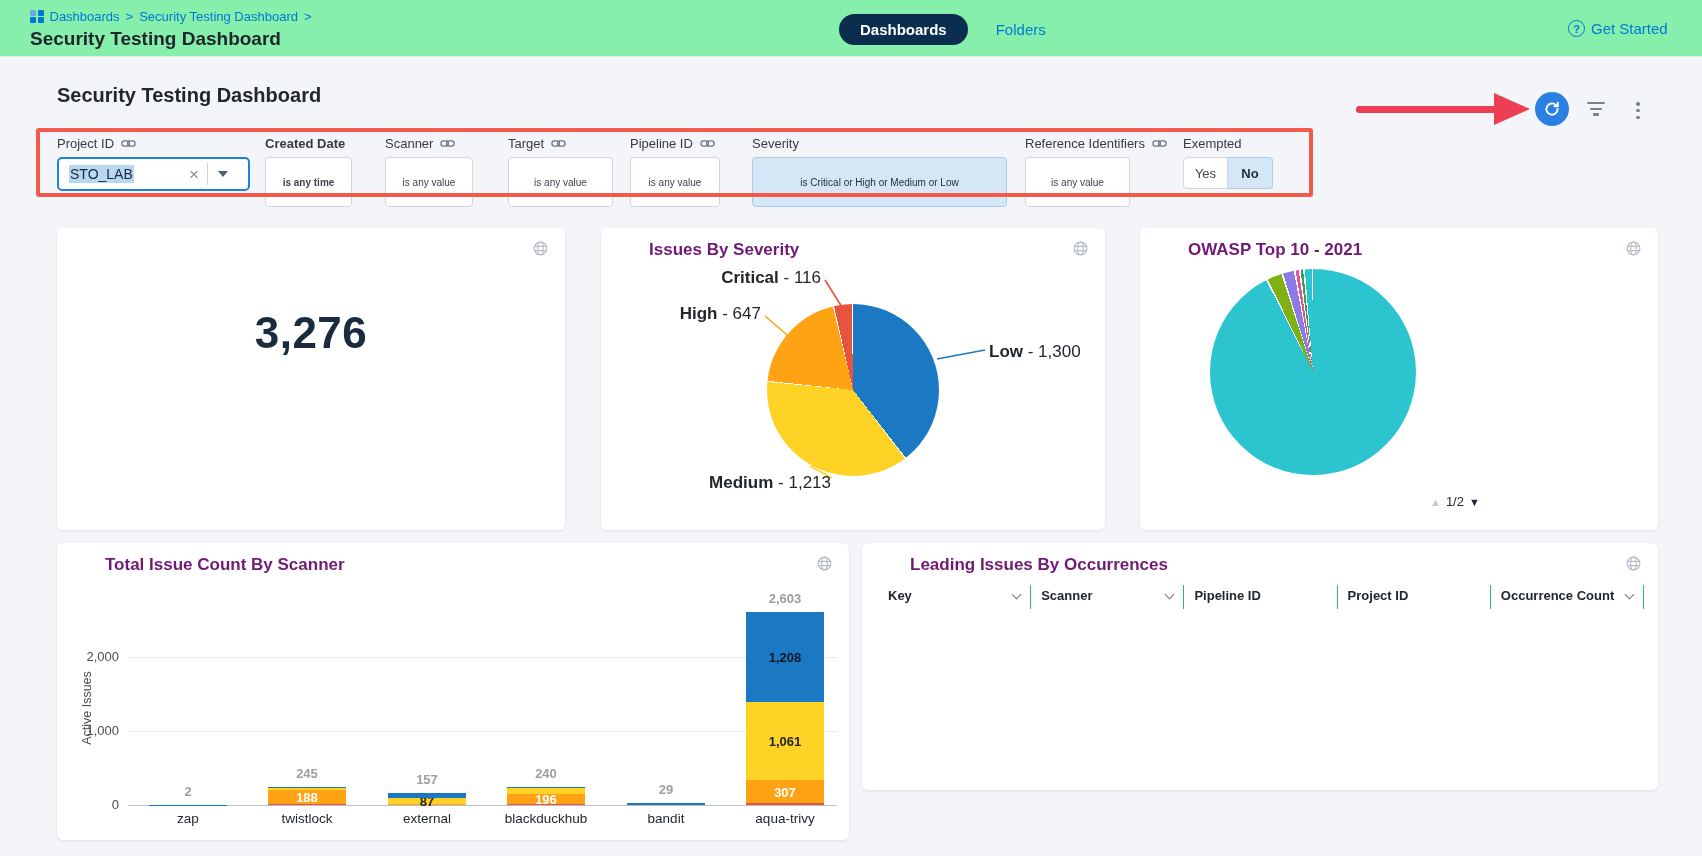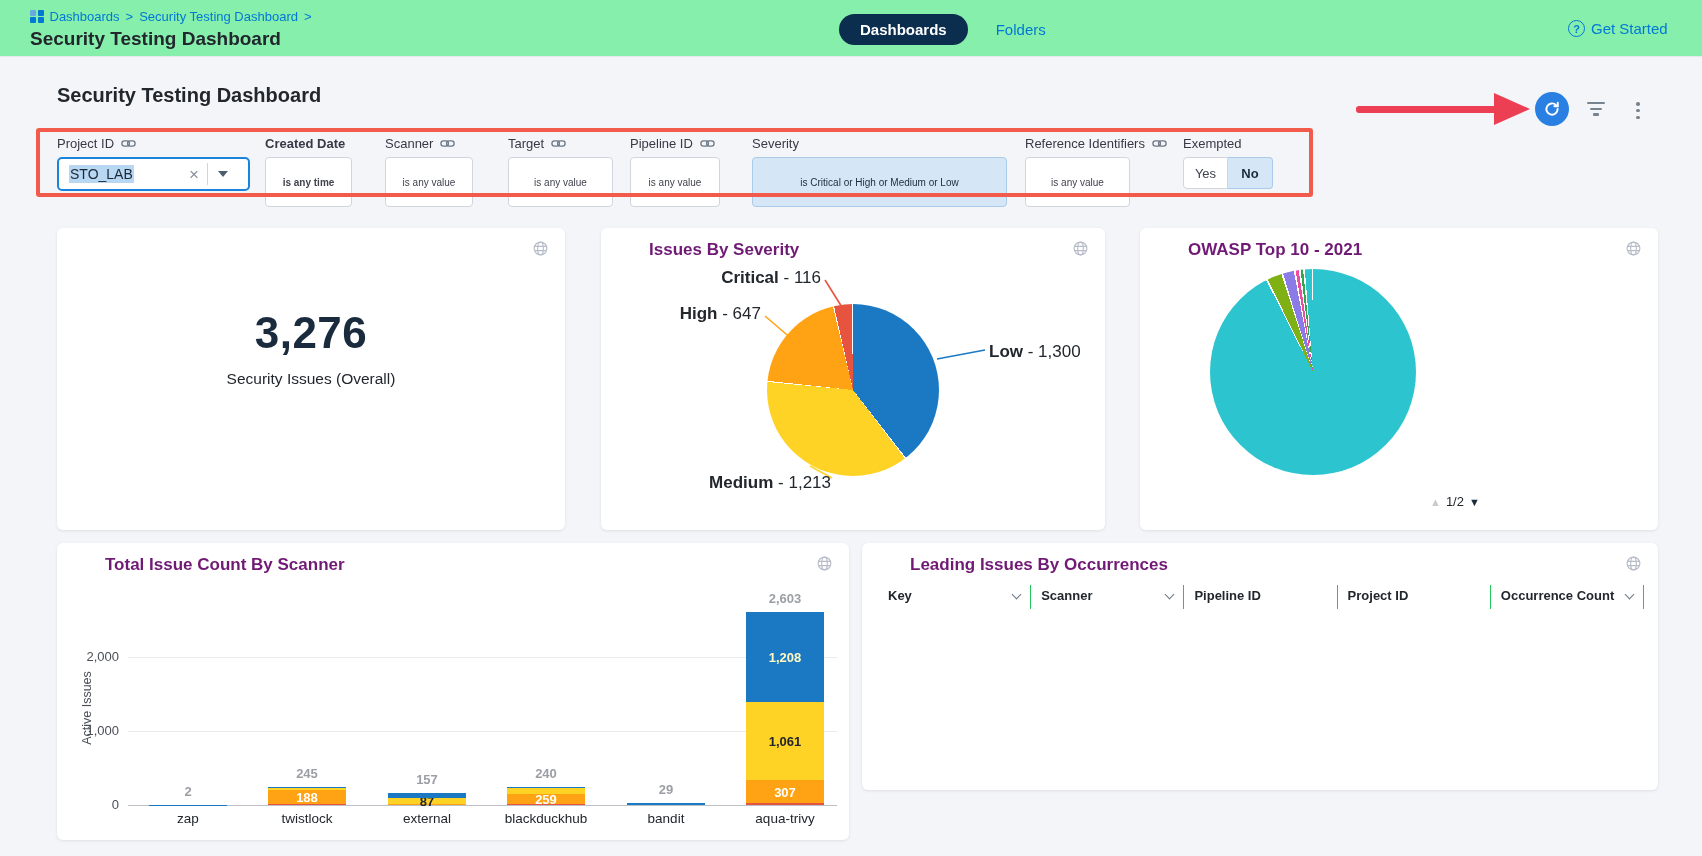--- a/index.html
+++ b/index.html
@@ -215,21 +215,20 @@
       </div>
     </div>
 
   <div class="card" style="left:57px;top:228px;width:508px;height:302px;">
     <span class="globe"><svg width="17" height="17" viewBox="0 0 24 24" fill="none" stroke="#B7BDC8" stroke-width="1.6">
           <circle cx="12" cy="12" r="9"></circle>
           <ellipse cx="12" cy="12" rx="4" ry="9"></ellipse>
           <path d="M3.5 9h17M3.5 15h17"></path>
         </svg></span>
     <div class="big-num">3,276</div>
-    <div class="big-lab">Security Issues (Overall)</div>
   </div>
 
   <div class="card" style="left:601px;top:228px;width:504px;height:302px;">
     <div class="card-title">Issues By Severity</div>
     <span class="globe"><svg width="17" height="17" viewBox="0 0 24 24" fill="none" stroke="#B7BDC8" stroke-width="1.6">
           <circle cx="12" cy="12" r="9"></circle>
           <ellipse cx="12" cy="12" rx="4" ry="9"></ellipse>
           <path d="M3.5 9h17M3.5 15h17"></path>
         </svg></span>
     <div id="sev-pie" class="pie" style="left: 166px; top: 76px; width: 172px; height: 172px; background: conic-gradient(rgb(27, 121, 196) 0deg, rgb(27, 121, 196) 142.06deg, rgb(255, 255, 255) 142.06deg, rgb(255, 255, 255) 142.86deg, rgb(255, 210, 38) 142.86deg, rgb(255, 210, 38) 275.35deg, rgb(255, 255, 255) 275.35deg, rgb(255, 255, 255) 276.15deg, rgb(255, 162, 19) 276.15deg, rgb(255, 162, 19) 346.45deg, rgb(255, 255, 255) 346.45deg, rgb(255, 255, 255) 347.25deg, rgb(230, 84, 63) 347.25deg, rgb(230, 84, 63) 359.2deg, rgb(255, 255, 255) 359.2deg, rgb(255, 255, 255) 360deg);"></div>
@@ -288,38 +287,38 @@
         <div class="bcat" style="left: 195px;">twistlock</div>
         <div class="bseg" style="left: 331px; width: 78px; top: 261.408px; height: 0.592px; background: rgb(255, 162, 19);"></div>
         <div class="bseg" style="left: 331px; width: 78px; top: 254.97px; height: 6.438px; background: rgb(255, 210, 38);">
           <div class="bseg-lbl" style="color: rgb(34, 39, 45);">87</div>
         </div>
         <div class="bseg" style="left: 331px; width: 78px; top: 250.382px; height: 4.588px; background: rgb(27, 121, 196);"></div>
         <div class="btot" style="left: 331px; width: 78px; top: 229.382px;">157</div>
         <div class="bcat" style="left: 315px;">external</div>
         <div class="bseg" style="left: 450px; width: 78px; top: 261.26px; height: 0.74px; background: rgb(230, 84, 63);"></div>
         <div class="bseg" style="left: 450px; width: 78px; top: 251.048px; height: 10.212px; background: rgb(255, 162, 19);">
-          <div class="bseg-lbl" style="color: rgb(255, 255, 255);">259</div>
+          <div class="bseg-lbl" style="color: rgb(255, 255, 255);">196</div>
         </div>
         <div class="bseg" style="left: 450px; width: 78px; top: 244.758px; height: 6.29px; background: rgb(255, 210, 38);"></div>
         <div class="bseg" style="left: 450px; width: 78px; top: 244.24px; height: 0.518px; background: rgb(27, 121, 196);"></div>
         <div class="btot" style="left: 450px; width: 78px; top: 223.24px;">240</div>
         <div class="bcat" style="left: 434px;">blackduckhub</div>
         <div class="bseg" style="left: 570px; width: 78px; top: 259.854px; height: 2.146px; background: rgb(27, 121, 196);"></div>
         <div class="btot" style="left: 570px; width: 78px; top: 238.854px;">29</div>
         <div class="bcat" style="left: 554px;">bandit</div>
         <div class="bseg" style="left: 689px; width: 78px; top: 260.002px; height: 1.998px; background: rgb(230, 84, 63);"></div>
         <div class="bseg" style="left: 689px; width: 78px; top: 237.284px; height: 22.718px; background: rgb(255, 162, 19);">
           <div class="bseg-lbl" style="color: rgb(255, 255, 255);">307</div>
         </div>
         <div class="bseg" style="left: 689px; width: 78px; top: 158.77px; height: 78.514px; background: rgb(255, 210, 38);">
           <div class="bseg-lbl" style="color: rgb(34, 39, 45);">1,061</div>
         </div>
         <div class="bseg" style="left: 689px; width: 78px; top: 69.378px; height: 89.392px; background: rgb(27, 121, 196);">
-          <div class="bseg-lbl" style="color: #fef9c3;">1,208</div>
+          <div class="bseg-lbl" style="color: #0f172a;">1,208</div>
         </div>
         <div class="btot" style="left: 689px; width: 78px; top: 48.378px;">2,603</div>
         <div class="bcat" style="left: 673px;">aqua-trivy</div>
       </div>
   </div>
 
   <div class="card" style="left:862px;top:543px;width:796px;height:247px;">
     <div class="card-title">Leading Issues By Occurrences</div>
     <span class="globe"><svg width="17" height="17" viewBox="0 0 24 24" fill="none" stroke="#B7BDC8" stroke-width="1.6">
           <circle cx="12" cy="12" r="9"></circle>

